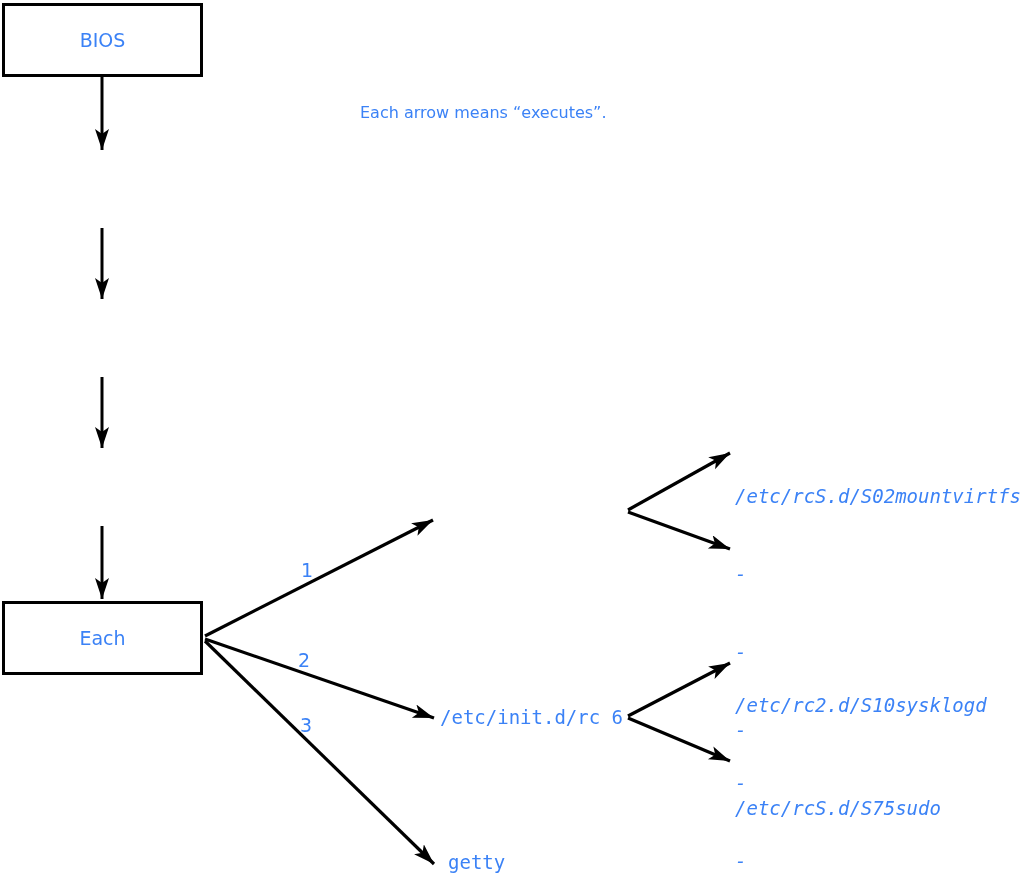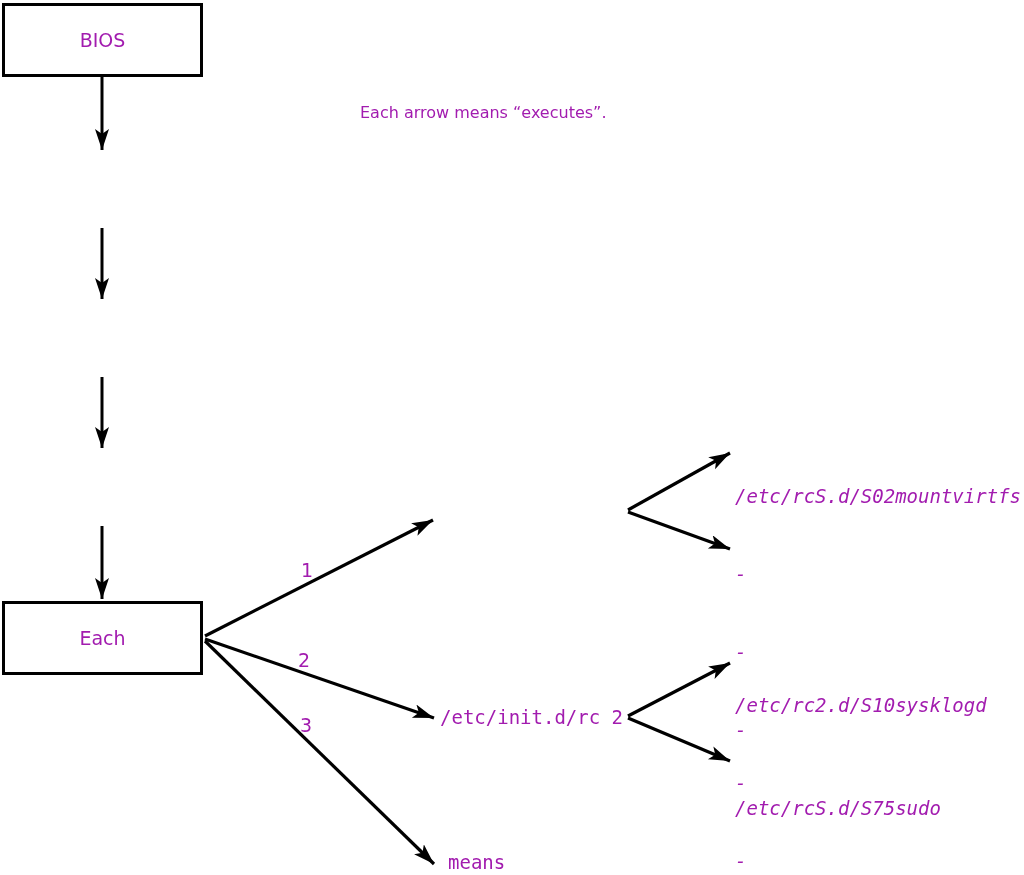--- a/index.html
+++ b/index.html
@@ -2,21 +2,21 @@
 <html><head>
 <meta charset="utf-8">
 <style>
   html, body { margin: 0; padding: 0; background: #ffffff; }
   #stage {
     position: relative;
     width: 1024px;
     height: 875px;
     background: #ffffff;
     font-family: "DejaVu Sans", "Liberation Sans", sans-serif;
-    color: #a21caf;
+    color: #3b82f6;
     overflow: hidden;
   }
   #wires { position: absolute; left: 0; top: 0; width: 1024px; height: 875px; }
   .box {
     position: absolute;
     left: 2px;
     width: 201px;
     height: 74px;
     box-sizing: border-box;
     border: 3px solid #000000;
@@ -80,22 +80,22 @@
   <div class="box" style="top:601px">
     <span>Each</span>
   </div>
 
   <div class="caption">Each arrow means “executes”.</div>
 
   <div class="branch-num" style="left:301px; top:559px">1</div>
   <div class="branch-num" style="left:298px; top:649px">2</div>
   <div class="branch-num" style="left:300px; top:714px">3</div>
 
-  <div class="mono" style="left:440px; top:706px">/etc/init.d/rc 2</div>
-  <div class="mono" style="left:448px; top:851px">means</div>
+  <div class="mono" style="left:440px; top:706px">/etc/init.d/rc 6</div>
+  <div class="mono" style="left:448px; top:851px">getty</div>
 
   <div class="mono script-col" style="left:735px; top:431px">
     <div>/etc/rcS.d/S02mountvirtfs</div>
     <div>-</div>
     <div>-</div>
     <div>-</div>
     <div>/etc/rcS.d/S75sudo</div>
   </div>
 
   <div class="mono script-col" style="left:735px; top:640px">

